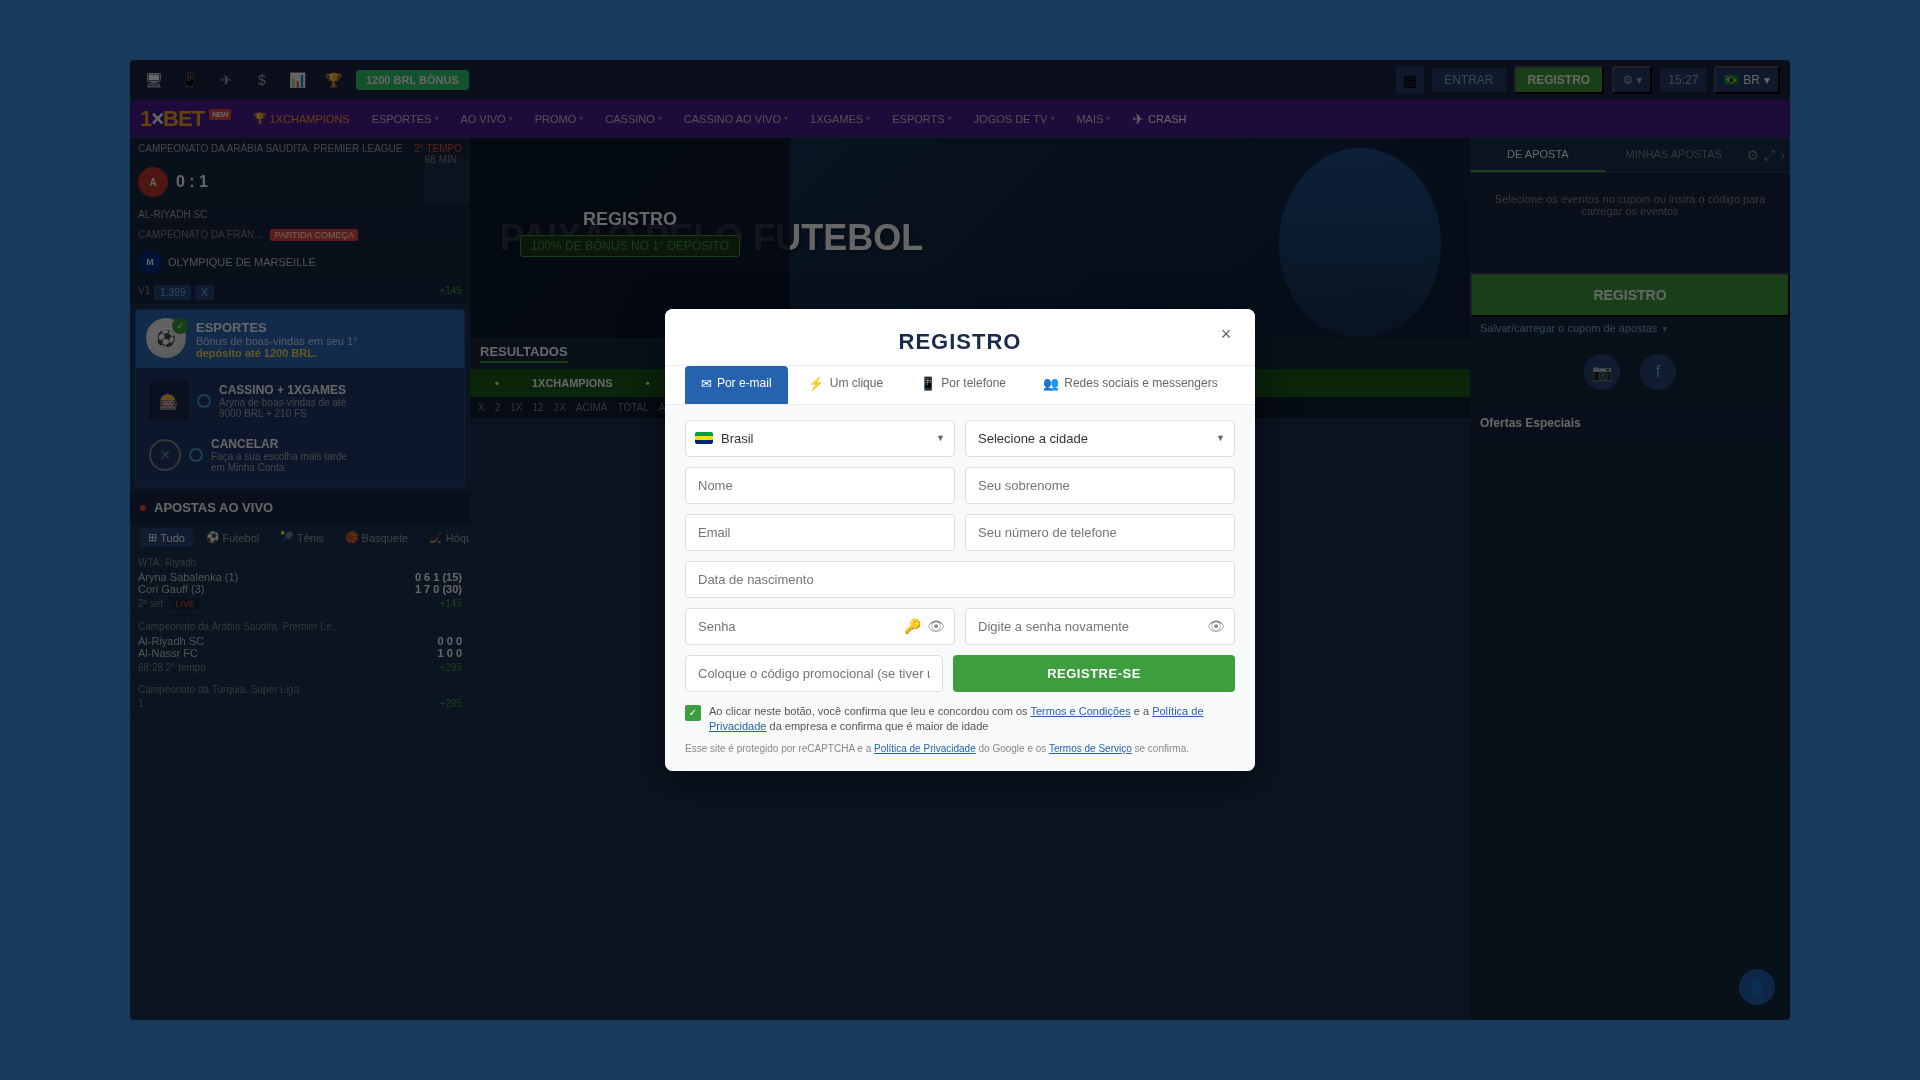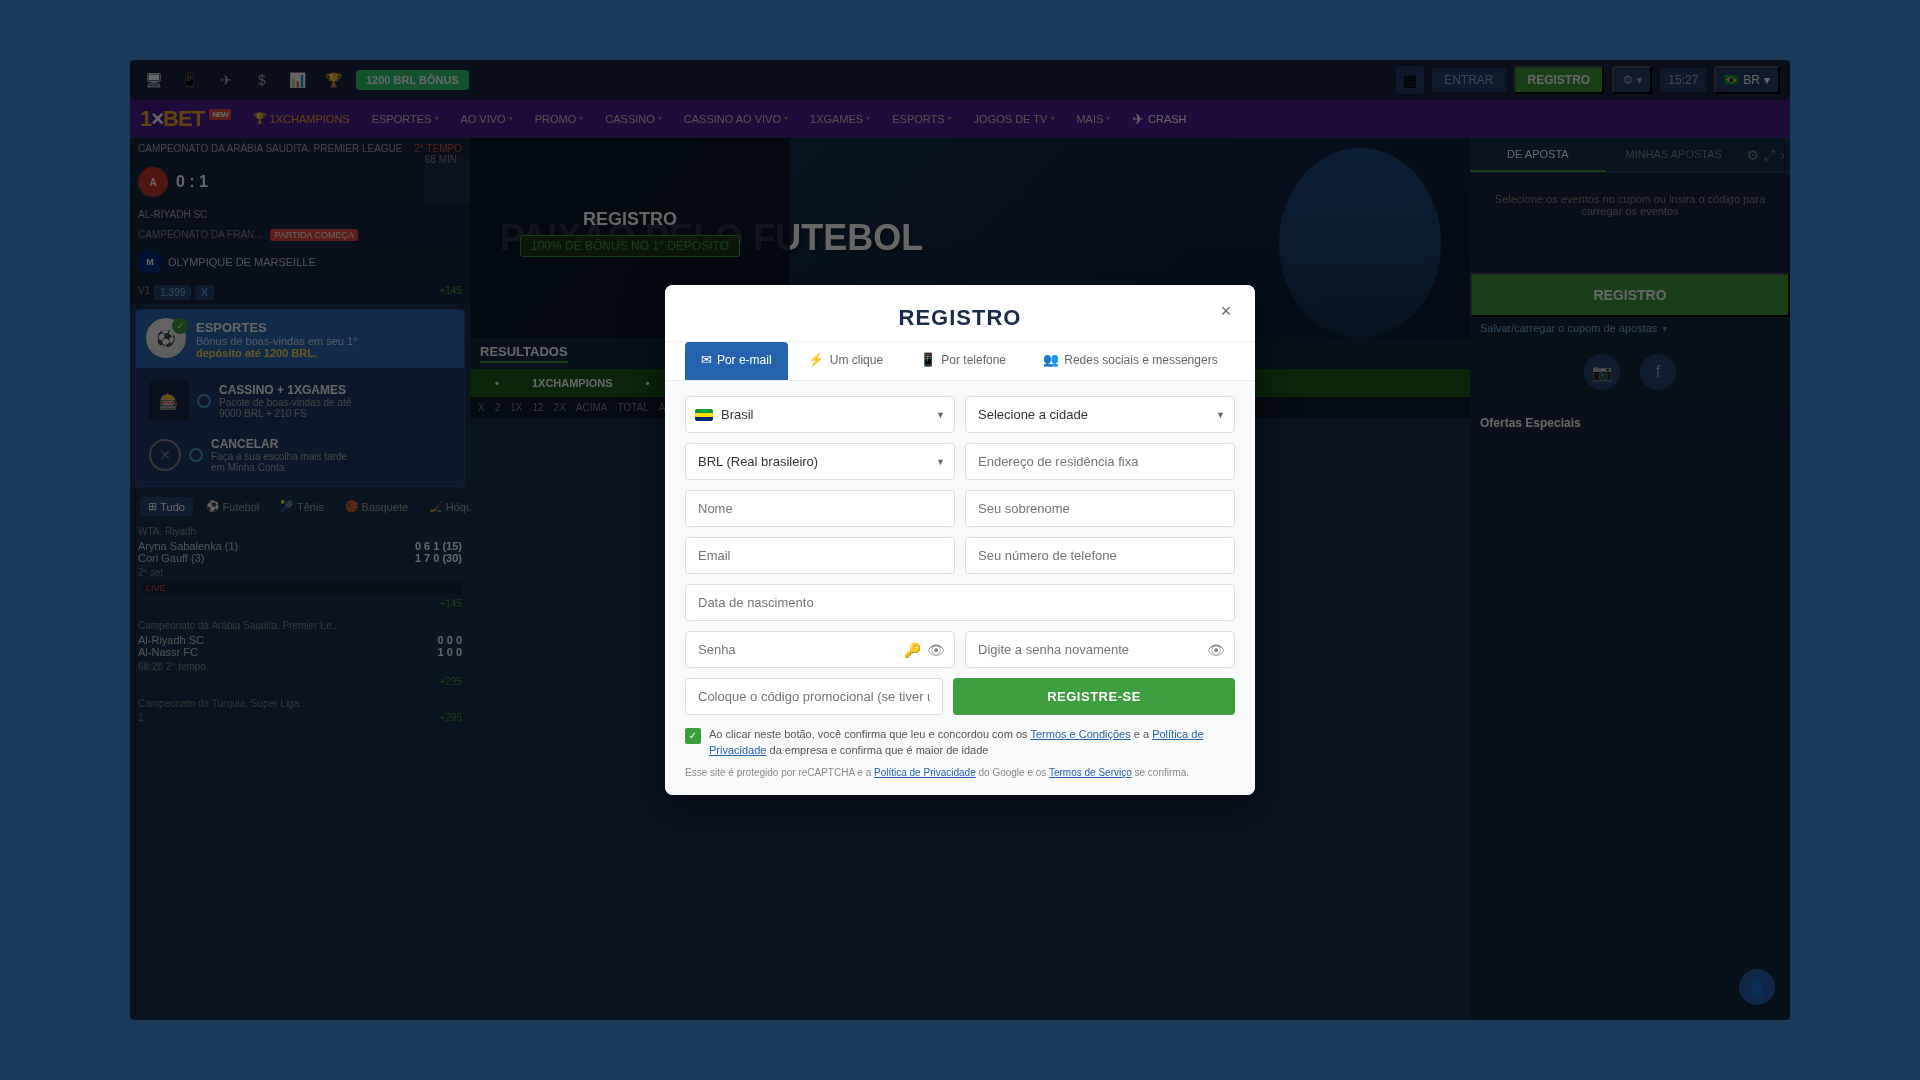--- a/index.html
+++ b/index.html
@@ -620,21 +620,20 @@
       display: flex;
       justify-content: space-between;
       align-items: center;
     }
     .team-name { color: #ccc; font-size: 11px; }
     .team-score { color: #fff; font-weight: bold; font-size: 11px; }
     .odds-row {
       display: flex;
       gap: 4px;
       margin-top: 3px;
-      flex-direction: column;
     }
 
     
     .odds-toolbar {
       display: flex;
       background: #0f1e34;
       padding: 5px 8px;
       gap: 10px;
       align-items: center;
       font-size: 10px;
@@ -837,40 +836,44 @@
             </div>
           </div>
           <div class="bonus-options">
 
             <div class="bonus-option">
               <div class="bonus-option-icon">🎰</div>
               <div class="bonus-option-radio"></div>
               <div class="bonus-option-text">
                 <div class="bonus-option-title">CASSINO + 1XGAMES</div>
                 <div class="bonus-option-desc">
-                  <span>Pacote de boas-vindas de até</span><br>
+                  <span>Aryna de boas-vindas de até</span><br>
                   <span>9000 BRL + 210 FS</span>
                 </div>
               </div>
             </div>
 
             <div class="cancel-option">
               <div class="cancel-circle">✕</div>
               <div class="bonus-option-radio"></div>
               <div class="bonus-option-text">
                 <div class="bonus-option-title">CANCELAR</div>
                 <div class="bonus-option-desc">
                   <span>Faça a sua escolha mais tarde</span><br>
                   <span>em Minha Conta</span>
                 </div>
               </div>
             </div>
           </div>
         </div>
 
+        <div class="apostas-header">
+          <span class="live-dot"></span>
+          <span class="apostas-title">APOSTAS AO VIVO</span>
+        </div>
         <div class="sport-filters">
           <div class="sport-filter active">
             <span>⊞</span>
             <span>Tudo</span>
           </div>
           <div class="sport-filter">
             <span>⚽</span>
             <span>Futebol</span>
           </div>
           <div class="sport-filter">
@@ -1051,32 +1054,20 @@
             </div>
             <div class="form-group">
               <div class="form-select-wrapper">
                 <select class="form-select" style="padding-left:12px;">
                   <option>Selecione a cidade</option>
                 </select>
               </div>
             </div>
           </div>
 
-          <div class="form-row">
-            <div class="form-group">
-              <div class="form-select-wrapper">
-                <select class="form-select" style="padding-left:12px;">
-                  <option>BRL (Real brasileiro)</option>
-                </select>
-              </div>
-            </div>
-            <div class="form-group">
-              <input class="form-control" type="text" placeholder="Endereço de residência fixa" style="">
-            </div>
-          </div>
 
           <div class="form-row">
             <div class="form-group">
               <input class="form-control" type="text" placeholder="Nome" style="">
             </div>
             <div class="form-group">
               <input class="form-control" type="text" placeholder="Seu sobrenome" style="">
             </div>
           </div>
 

